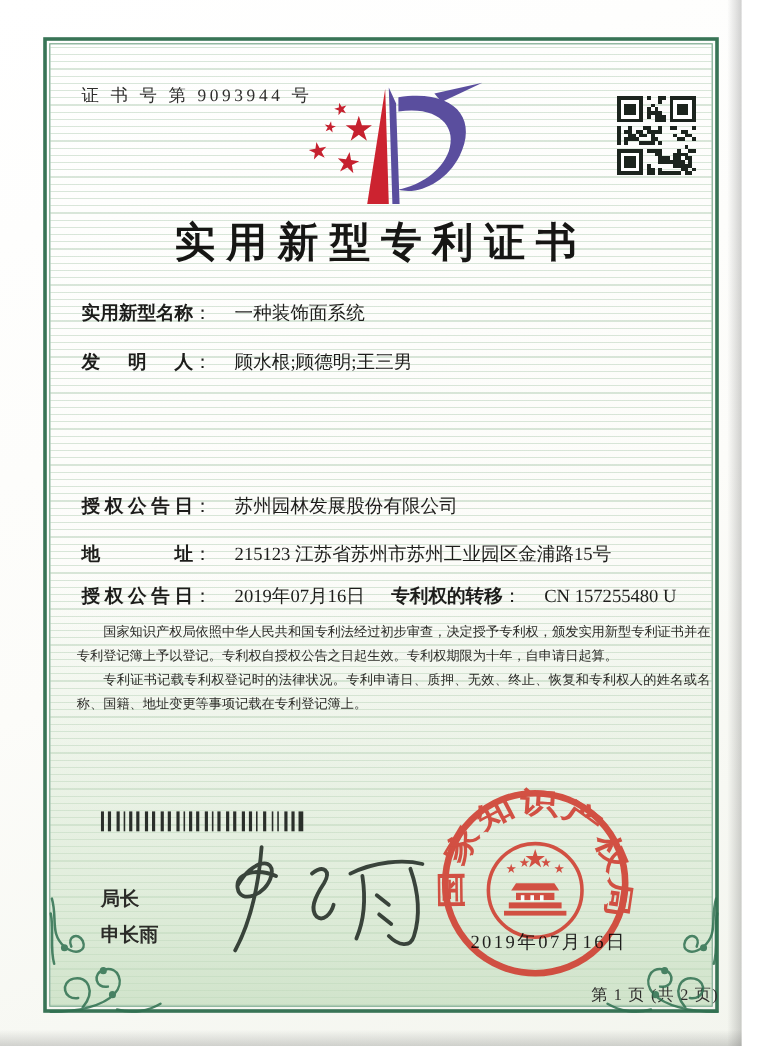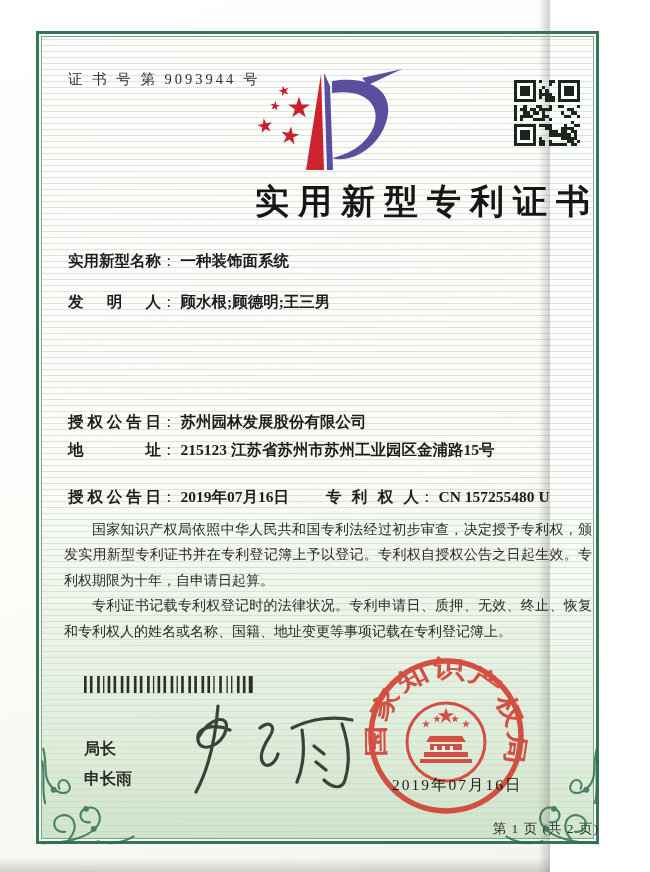--- a/index.html
+++ b/index.html
@@ -1,48 +1,48 @@
 <!DOCTYPE html>
 <html><head>
 <meta charset="utf-8">
 <style>
   * { margin:0; padding:0; box-sizing:border-box; }
   html,body { width:650px; height:872px; background:#ffffff; overflow:hidden;
               font-family:"Liberation Serif", serif; }
-  .paper { position:absolute; left:0; top:0; width:550px; height:872px;
+  .paper { position:absolute; left:0; top:0; width:618px; height:872px;
            background:linear-gradient(160deg,#ffffff 0%,#fcfcf9 55%,#f3f5ee 100%); }
   .scan-shadow-right { position:absolute; right:0; top:0; width:12px; height:100%;
            background:linear-gradient(to right, rgba(0,0,0,0), rgba(90,90,90,0.28)); }
   .scan-shadow-bottom { position:absolute; left:0; bottom:0; width:100%; height:14px;
            background:linear-gradient(to bottom, rgba(0,0,0,0), rgba(90,90,90,0.25)); }
   .frame { position:absolute; left:36px; top:31px; width:563px; height:813px;
            border:3px solid #387456; z-index:1; }
   .frame::after { content:""; position:absolute; inset:2px; border:1px solid #79a98c; }
   .pattern { position:absolute; left:42px; top:37px; width:551px; height:801px; z-index:0;
            background-image:
              linear-gradient(to bottom, rgba(255,255,255,0) 55%, rgba(205,227,199,0.55) 88%, rgba(196,221,190,0.75) 100%),
              repeating-linear-gradient(0deg, rgba(130,175,135,0.30) 0px, rgba(130,175,135,0.30) 1px, transparent 1px, transparent 6px);
   }
   .content { position:absolute; inset:0; z-index:2; }
   .cert-no { position:absolute; left:68px; top:70px; font-size:14.5px; letter-spacing:3px;
              color:#2e2e2c; }
   .logo { position:absolute; left:250px; top:68px; }
   .qr { position:absolute; left:514px; top:80px; }
-  .title { position:absolute; left:36px; top:179px; width:563px; text-align:right;
+  .title { position:absolute; left:36px; top:179px; width:563px; text-align:center;
            font-size:34px; font-weight:600; letter-spacing:9px; color:#161614; }
   .row { position:absolute; left:68px; white-space:nowrap; font-size:15.5px; color:#1d1d1b; }
   .flabel { display:inline-block; width:93px; text-align:justify; text-align-last:justify;
             vertical-align:top;font-weight:bold; }
-  .fvalue { margin-left:4px;font-weight:bold; }
+  .fvalue { margin-left:19px; }
   .grant2 { position:absolute; left:258px; top:0; white-space:nowrap; }
-  .body-text { position:absolute; left:64px; top:517px; width:528px; font-size:14px;
+  .body-text { position:absolute; left:64px; top:517px; width:528px; font-size:11px;
                line-height:1.82; color:#2a2a26; text-align:justify; }
   .body-text p { text-indent:2em; }
   .barcode { position:absolute; left:84px; top:676px; }
-  .signer { position:absolute; left:84px; top:735px; font-family:Liberation Mono, monospace;
+  .signer { position:absolute; left:84px; top:735px; font-family:Liberation Sans, sans-serif;
             font-size:16px; font-weight:bold; color:#2b2b28; line-height:1.9; }
   .signature { position:absolute; left:172px; top:698px; }
   .seal-date { position:absolute; left:392px; top:775px; font-size:15.5px; letter-spacing:2px;
                color:#1f1f1d; z-index:3; }
   .seal { position:absolute; left:360px; top:650px; z-index:4; opacity:0.88;
           mix-blend-mode:multiply; }
   .ornament { position:absolute; z-index:1; }
   .ornament.left { left:40px; top:746px; transform:scaleX(-1); }
   .ornament.right { left:504px; top:746px; }
   .footer { position:absolute; left:36px; top:820px; width:563px; text-align:right;
@@ -205,27 +205,27 @@
 
     <div class="row" style="top:251px">
       <span class="flabel">实用新型名称</span><span>：</span><span class="fvalue">一种装饰面系统</span>
     </div>
     <div class="row" style="top:292px">
       <span class="flabel">发明人</span><span>：</span><span class="fvalue">顾水根;顾德明;王三男</span>
     </div>
     <div class="row" style="top:412px">
       <span class="flabel">授权公告日</span><span>：</span><span class="fvalue">苏州园林发展股份有限公司</span>
     </div>
-    <div class="row" style="top:440px">
+    <div class="row" style="top:452px">
       <span class="flabel">地址</span><span>：</span><span class="fvalue">215123 江苏省苏州市苏州工业园区金浦路15号</span>
     </div>
     <div class="row" style="top:487px">
       <span class="flabel">授权公告日</span><span>：</span><span class="fvalue">2019年07月16日</span>
       <span class="grant2">
-        <span class="flabel">专利权人</span><span>：</span><span class="fvalue">CN 157255480 U</span>
+        <span class="flabel">专利权的转移</span><span>：</span><span class="fvalue">CN 157255480 U</span>
       </span>
     </div>
 
     <div class="body-text">
       <p>国家知识产权局依照中华人民共和国专利法经过初步审查，决定授予专利权，颁发实用新型专利证书并在专利登记簿上予以登记。专利权自授权公告之日起生效。专利权期限为十年，自申请日起算。</p>
       <p>专利证书记载专利权登记时的法律状况。专利申请日、质押、无效、终止、恢复和专利权人的姓名或名称、国籍、地址变更等事项记载在专利登记簿上。</p>
     </div>
 
     <svg class="barcode" id="barcode" width="170" height="17" viewBox="0 0 200 17" preserveAspectRatio="none">
         <rect x="0" y="0" width="3.1" height="17" fill="#2a2f2a"></rect>

